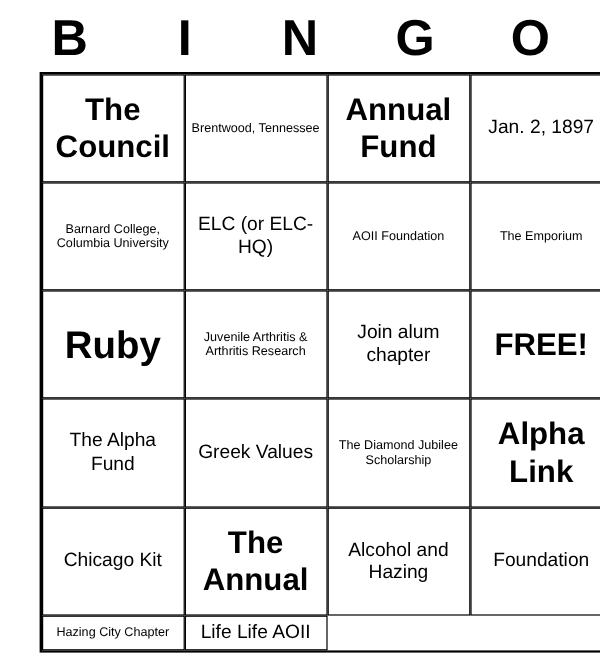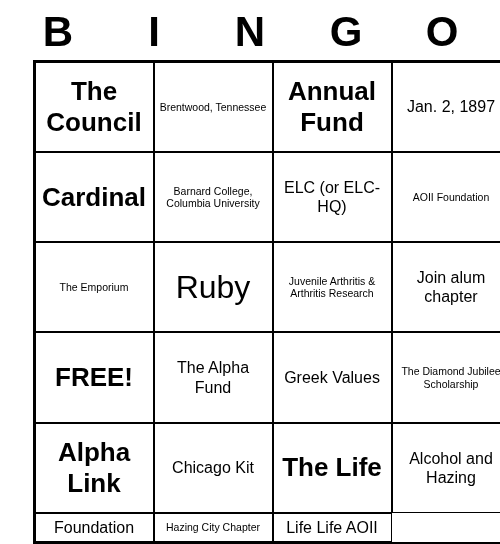--- a/index.html
+++ b/index.html
@@ -50,50 +50,49 @@
     }
     .cell-medium {
       font-size: 16px;
     }
     .cell-large {
       font-size: 26px;
       font-weight: bold;
     }
     .cell-xlarge {
       font-size: 32px;
-      font-weight: normal;
+      font-weight: bold;
     }
   </style>
 </head>
 <body>
 
 <div class="bingo-header">
 <div class="bingo-letter">B</div>
     <div class="bingo-letter">I</div>
     <div class="bingo-letter">N</div>
     <div class="bingo-letter">G</div>
     <div class="bingo-letter">O</div>
   </div>
 <div class="bingo-grid">
 <div class="cell cell-large">The Council</div>
     <div class="cell cell-small">Brentwood, Tennessee</div>
     <div class="cell cell-large">Annual Fund</div>
     <div class="cell cell-medium">Jan. 2, 1897</div>
-    <div class="cell cell-large">Cardinal</div>
     <div class="cell cell-small">Barnard College, Columbia University</div>
     <div class="cell cell-medium">ELC (or ELC-HQ)</div>
     <div class="cell cell-small">AOII Foundation</div>
     <div class="cell cell-small">The Emporium</div>
     <div class="cell cell-xlarge">Ruby</div>
     <div class="cell cell-small">Juvenile Arthritis &amp; Arthritis Research</div>
     <div class="cell cell-medium">Join alum chapter</div>
     <div class="cell cell-large">FREE!</div>
     <div class="cell cell-medium">The Alpha Fund</div>
     <div class="cell cell-medium">Greek Values</div>
     <div class="cell cell-small">The Diamond Jubilee Scholarship</div>
     <div class="cell cell-large">Alpha Link</div>
     <div class="cell cell-medium">Chicago Kit</div>
-    <div class="cell cell-large">The Life</div>
+    <div class="cell cell-large">The Annual</div>
     <div class="cell cell-medium">Alcohol and Hazing</div>
     <div class="cell cell-medium">Foundation</div>
     <div class="cell cell-small">Hazing City Chapter</div>
     <div class="cell cell-medium">Life Life AOII</div>
   </div>
 
 </body></html>

